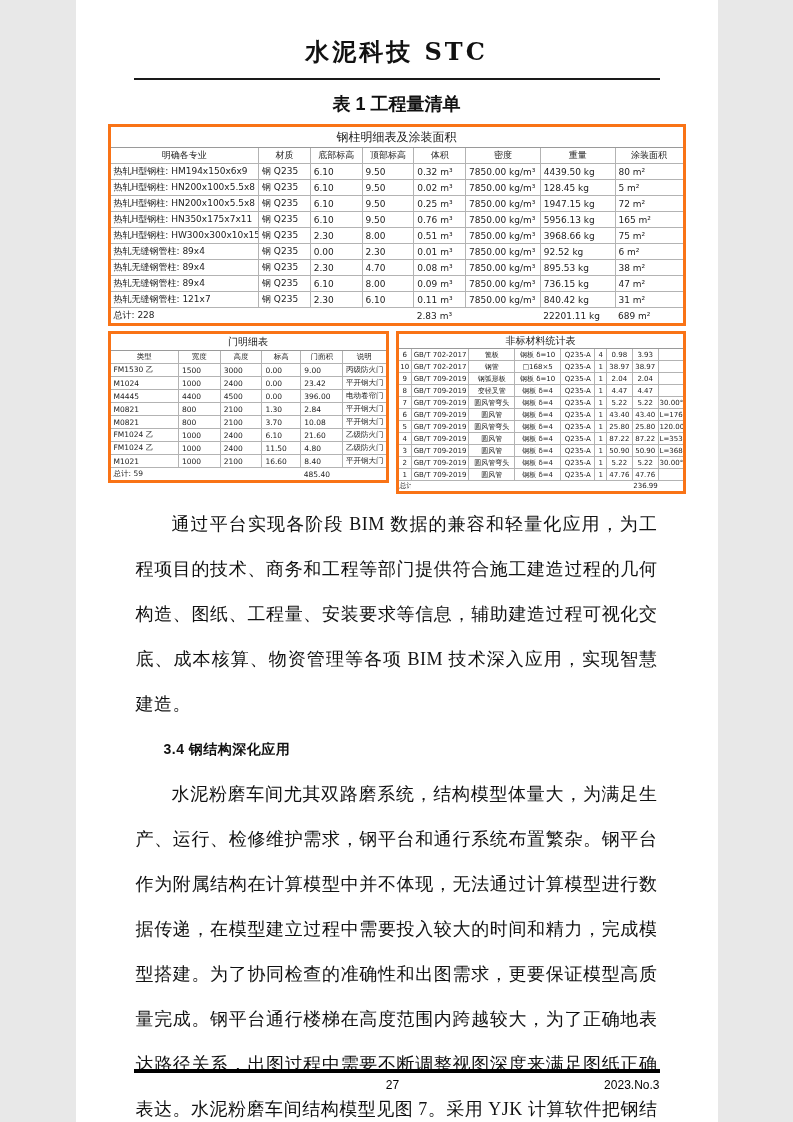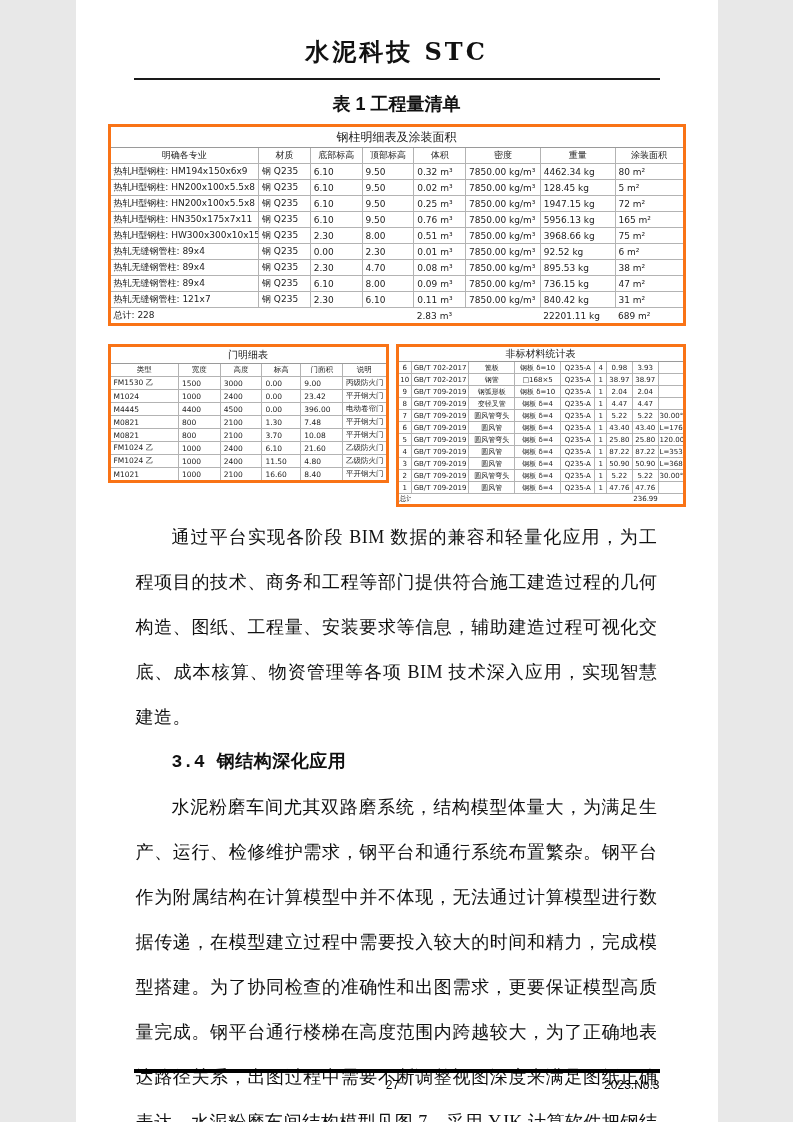--- a/index.html
+++ b/index.html
@@ -27,36 +27,36 @@
   .tbl td {
     border: 1px solid #b3b3b3; padding: 1px 3px; overflow: hidden;
     white-space: nowrap; text-align: left;
   }
   .tbl .t-title td { text-align: center; font-weight: 500; border: 1px solid #9a9a9a; }
   .tbl .t-head td { text-align: center; }
   .tbl .t-total td { border-left: none; border-right: none; }
   .steel { font-size: 9px; }
   .steel td { height: 16px; }
   .steel .t-title td { font-size: 12px; height: 22px; }
-  .sub-tables { display: flex; gap: 7px; margin-top: 18px; align-items: flex-start; }
+  .sub-tables { display: flex; gap: 7px; margin-top: 5px; align-items: flex-start; }
   .door { width: 281px; font-size: 7.5px; }
   .door td { height: 13px; }
   .door .t-title td { font-size: 10px; height: 16px; }
   .mat { width: 290px; font-size: 7px; }
   .mat td { height: 12px; text-align: center; padding: 0 1px; }
   .mat .t-title td { font-size: 10px; height: 16px; }
   .mat .t-total td { text-align: center; }
   .body-text {
     margin: 8px 60px 0 60px; font-size: 18px; line-height: 45px;
     text-align: justify; letter-spacing: 0.5px;
   }
   .body-text p { text-indent: 2em; }
   .section-heading {
-    font-family: Liberation Mono, monospace;
-    font-size: 18px; font-weight: bold; line-height: 45px; text-indent: 0;
+    font-family: Liberation Sans, sans-serif;
+    font-size: 14px; font-weight: bold; line-height: 45px; text-indent: 0;
   }
   .footer { position: absolute; left: 58px; right: 58px; bottom: 28px; }
   .footer-rule { height: 4px; background: #000; }
   .footer-row {
     position: relative; margin-top: 5px; height: 16px;
     font: 12px "Liberation Sans", "DejaVu Sans", sans-serif; color: #000;
   }
   .page-num { position: absolute; left: 0; right: 8px; text-align: center; }
   .issue { position: absolute; right: 0; top: 0; }
 </style>
@@ -96,21 +96,21 @@
             <td>重量</td>
             <td>涂装面积</td>
           </tr>
           <tr>
             <td>热轧H型钢柱: HM194x150x6x9</td>
             <td>钢 Q235</td>
             <td>6.10</td>
             <td>9.50</td>
             <td>0.32 m³</td>
             <td>7850.00 kg/m³</td>
-            <td>4462.34 kg</td>
+            <td>4439.50 kg</td>
             <td>80 m²</td>
           </tr>
           <tr>
             <td>热轧H型钢柱: HN200x100x5.5x8</td>
             <td>钢 Q235</td>
             <td>6.10</td>
             <td>9.50</td>
             <td>0.02 m³</td>
             <td>7850.00 kg/m³</td>
             <td>128.45 kg</td>
@@ -243,21 +243,21 @@
               <td>4500</td>
               <td>0.00</td>
               <td>396.00</td>
               <td>电动卷帘门</td>
             </tr>
             <tr>
               <td>M0821</td>
               <td>800</td>
               <td>2100</td>
               <td>1.30</td>
-              <td>7.48</td>
+              <td>2.84</td>
               <td>平开钢大门</td>
             </tr>
             <tr>
               <td>M0821</td>
               <td>800</td>
               <td>2100</td>
               <td>3.70</td>
               <td>10.08</td>
               <td>平开钢大门</td>
             </tr>
@@ -277,20 +277,28 @@
               <td>4.80</td>
               <td>乙级防火门</td>
             </tr>
             <tr>
               <td>M1021</td>
               <td>1000</td>
               <td>2100</td>
               <td>16.60</td>
               <td>8.40</td>
               <td>平开钢大门</td>
+            </tr>
+            <tr class="t-total">
+              <td>总计: 59</td>
+              <td></td>
+              <td></td>
+              <td></td>
+              <td>485.40</td>
+              <td></td>
             </tr>
           </tbody>
       </table>
 
       <table class="tbl mat">
         <colgroup>
           <col style="width:5%">
             <col style="width:20%">
             <col style="width:16%">
             <col style="width:16%">

